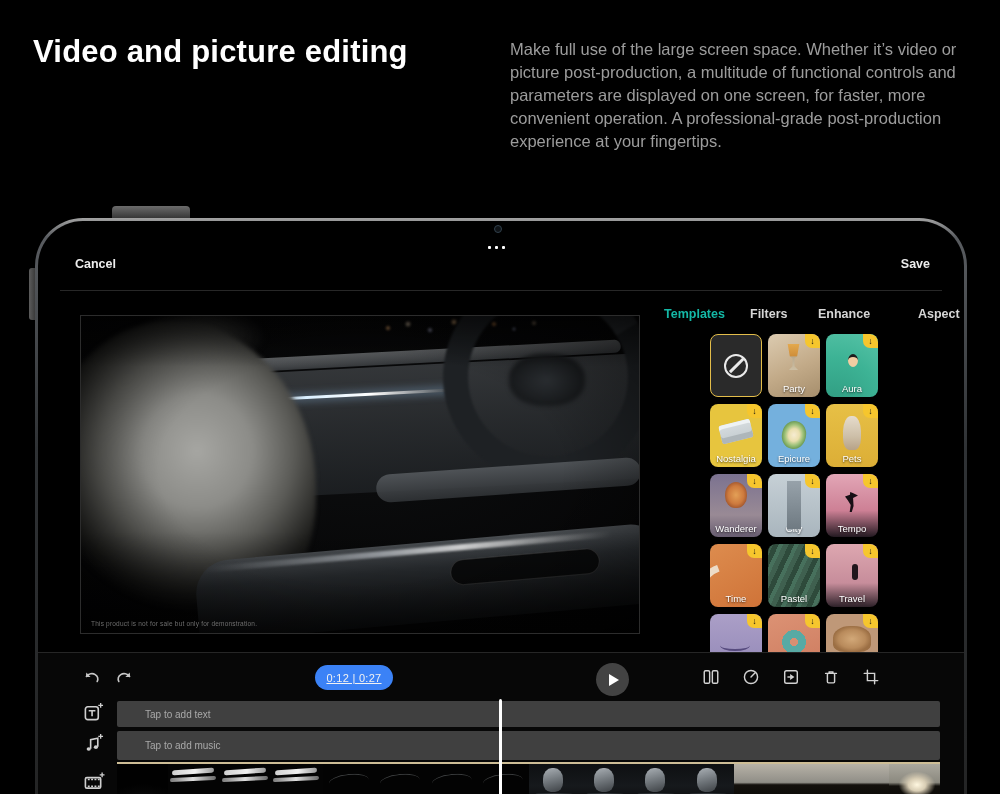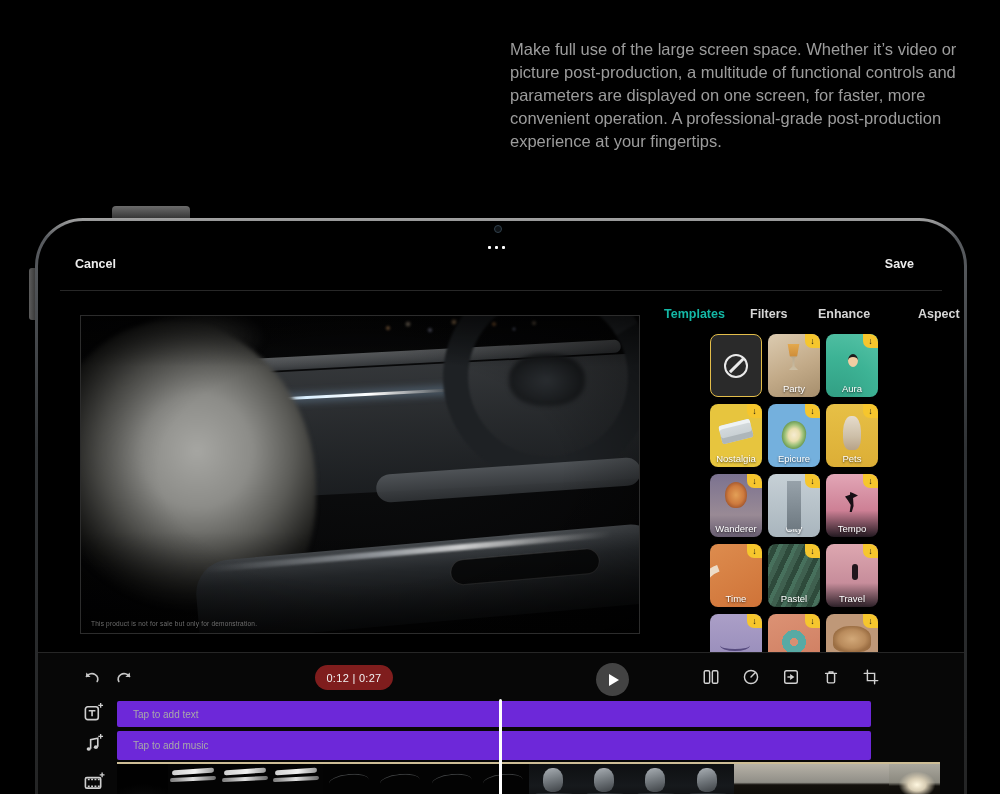--- a/index.html
+++ b/index.html
@@ -17,21 +17,21 @@
   .hw-left-btn { position:absolute; left:29px; top:268px; width:10px; height:52px; border-radius:3px; background:linear-gradient(90deg,#5c5c5c,#262626); }
   .tablet { position:absolute; left:35px; top:218px; width:932px; height:660px; border-radius:48px; padding:3px;
             background:linear-gradient(180deg,#a2a2a2 0%, #595c60 3%, #2f3235 35%, #212121 100%); z-index:1; }
   .screen { position:relative; width:100%; height:100%; border-radius:45px; background:#000; overflow:hidden; }
 
   
   .camera { position:absolute; left:456px; top:4px; width:8px; height:8px; border-radius:50%; background:#0e1216; border:1px solid #31404c; }
   .dots-menu { position:absolute; left:450px; top:25px; display:flex; gap:4px; }
   .dots-menu i { width:3px; height:3px; background:#fff; border-radius:1px; }
   .btn-cancel { position:absolute; left:37px; top:36px; color:#ececec; font-size:12.5px; font-weight:bold; }
-  .btn-save   { position:absolute; right:50px; top:36px; color:#ececec; font-size:12.5px; font-weight:bold; }
+  .btn-save   { position:absolute; right:34px; top:36px; color:#ececec; font-size:12.5px; font-weight:bold; }
   .divider-top { position:absolute; left:22px; right:22px; top:69px; height:1px; background:#272727; }
 
   .tab { position:absolute; top:86px; font-size:12.5px; font-weight:bold; color:#d6d6d6; }
   .tab.active { color:#14b8a6; }
   .tab-1 { left:626px; } .tab-2 { left:712px; } .tab-3 { left:780px; } .tab-4 { left:858px; white-space:nowrap;margin-left:22px; }
 
   
   .preview { position:absolute; left:42px; top:94px; width:560px; height:319px; background:#000; border:1px solid #2c2c2c; overflow:hidden; }
   .scene { position:absolute; inset:0; background:radial-gradient(120% 95% at 50% 45%, #0c0d0e 0%, #050506 55%, #000 100%); }
   .bokeh { position:absolute; left:295px; top:0; width:200px; height:28px; filter:blur(1px);
@@ -119,34 +119,34 @@
   .t-r5b { background:linear-gradient(160deg,#dc9274 0%,#cc7a5e 100%); }
   .t-r5b::after { left:13px; top:15px; width:26px; height:26px; border-radius:50%;
     background:radial-gradient(circle at 50% 50%, #d98f72 0 4px, #58aaa4 4px 12px, transparent 12px); }
   .t-r5c { background:#bf9878; }
   .t-r5c::after { left:7px; top:12px; width:38px; height:26px; border-radius:45% 45% 30% 30%;
     background:radial-gradient(closest-side,#d2a878 0%,#b98b5c 70%,#9c6f44 100%); }
 
   
   .timeline { position:absolute; left:0; right:0; top:431px; bottom:0; background:#070707; border-top:1px solid #262626; }
   .undo-redo { position:absolute; left:44px; top:16px; display:flex; gap:14px; color:#c6c6c6; }
-  .time-pill { position:absolute; left:277px; top:12px; width:78px; height:25px; border-radius:13px; background:#7f1d1d;
-    color:#f2f2f2; font-size:11px; display:flex; align-items:center; justify-content:center; letter-spacing:.3px; }
+  .time-pill { position:absolute; left:277px; top:12px; width:78px; height:25px; border-radius:13px; background:#3b82f6;
+    color:#f2f2f2; font-size:11px; display:flex; align-items:center; justify-content:center; letter-spacing:.3px;text-decoration:underline; }
   .play-btn { position:absolute; left:558px; top:10px; width:33px; height:33px; border-radius:50%; background:#434343;
     display:flex; align-items:center; justify-content:center; }
   .play-btn::after { content:""; width:0; height:0; border-left:10px solid #fff; border-top:6.5px solid transparent; border-bottom:6.5px solid transparent; margin-left:3px; }
   .tool-icons { position:absolute; left:664px; top:15px; display:flex; gap:22px; color:#d2d2d2; }
   .tool-icons svg, .undo-redo svg { display:block; }
 
   .track-icons { position:absolute; left:45px; top:0; color:#cfcfcf; }
   .track-icons .ti { position:absolute; left:0; }
   .ti-text { top:49px; } .ti-music { top:80px; } .ti-film { top:118px; }
 
-  .track { position:absolute; left:79px; width:754px; background:#6d28d9; border-radius:2px;
-    color:#a9a9a9; font-size:10px; display:flex; align-items:center; padding-left:16px; }
+  .track { position:absolute; left:79px; width:823px; background:#404040; border-radius:2px;
+    color:#a9a9a9; font-size:10px; display:flex; align-items:center; padding-left:28px; }
   .track-text { top:48px; height:26px; }
   .track-music { top:78px; height:29px; }
   .clip-topline { position:absolute; left:79px; top:109px; width:823px; height:2px; background:#cdbd96; }
   .filmstrip { position:absolute; left:79px; top:111px; width:823px; height:40px; display:flex; overflow:hidden; background:#020202; }
   .fs { position:relative; flex:1 0 auto; width:51.4px; height:100%; }
   .fs-dark { background:radial-gradient(80% 60% at 50% 110%, #16181a 0%, #050505 70%, #010101 100%); }
   .fs-streak { background:#040404; }
   .fs-streak::before { content:""; position:absolute; left:4px; top:5px; width:42px; height:5px; border-radius:3px;
     background:linear-gradient(90deg,#cfcfcf,#f2f2f2 55%,#9a9a9a); transform:skewY(-4deg); }
   .fs-streak::after { content:""; position:absolute; left:2px; top:13px; width:46px; height:4px; border-radius:3px;
@@ -164,20 +164,21 @@
   .fs-sun { background:radial-gradient(60% 55% at 55% 52%, #fff7e0 0%, #d8cdb4 28%, transparent 60%),
                       linear-gradient(180deg,#aaa79d 0%,#8b897f 46%,#12100c 55%,#080704 100%); }
   .playhead { position:absolute; left:461px; top:46px; width:2.5px; height:110px; background:#fff; border-radius:2px; z-index:5; }
 </style>
 </head>
 <body>
 
 <div class="page">
 
   <h1 class="headline">
+    <span>Video and picture editing</span>
   </h1>
   <p class="description">Make full use of the large screen space. Whether it’s video or picture post-production, a multitude of functional controls and parameters are displayed on one screen, for faster, more convenient operation. A professional-grade post-production experience at your fingertips.</p>
 
   <div class="hw-top-btn"></div>
   <div class="hw-left-btn"></div>
 
   <div class="tablet">
     <div class="screen">
 
       <div class="camera"></div>

